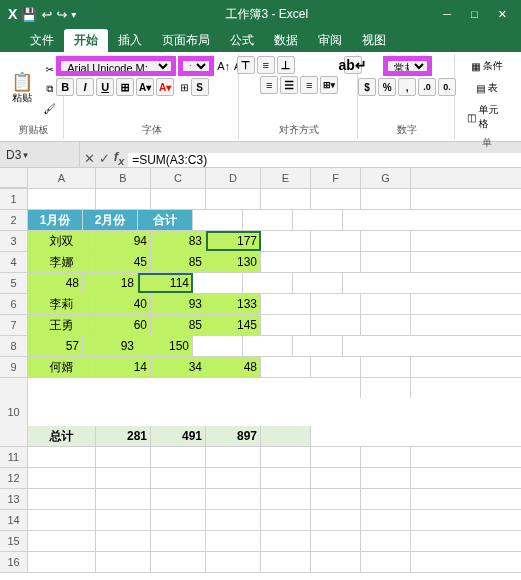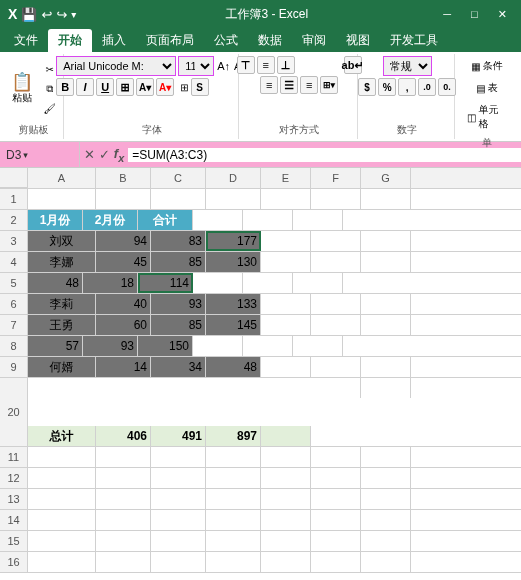--- a/index.html
+++ b/index.html
@@ -19,21 +19,21 @@
     #titlebar .title-center { font-size: 12px; color: white; margin-left: 20px; }
     #titlebar .title-right { display: flex; gap: 8px; font-size: 11px; }
     .title-btn { color: white; cursor: pointer; padding: 2px 6px; }
 
     
     #ribbon-tabs {
       background: #217346;
       height: 24px;
       display: flex;
       align-items: flex-end;
-      padding: 0 4px;
+      padding: 0 20px;
     }
     .ribbon-tab {
       padding: 3px 10px;
       font-size: 12px;
       color: white;
       cursor: pointer;
       border-radius: 3px 3px 0 0;
     }
     .ribbon-tab.active {
       background: #fff;
@@ -80,21 +80,21 @@
       padding: 2px 3px;
       font-size: 10px;
       border: 1px solid transparent;
       border-radius: 2px;
     }
     .ribbon-icon { font-size: 18px; line-height: 1; }
     .font-row { display: flex; align-items: center; gap: 2px; }
     .font-select {
       font-size: 11px;
       height: 20px;
-      border: 1px solid #d946ef;
+      border: 5px solid #d946ef;
       padding: 0 2px;
       cursor: pointer;
     }
     .font-size-select { width: 36px; }
     .font-name-select { width: 120px; }
     .format-btn {
       width: 18px; height: 18px;
       font-size: 11px;
       font-weight: bold;
       border: 1px solid #bbb;
@@ -102,22 +102,22 @@
       cursor: pointer;
       display: flex; align-items: center; justify-content: center;
       border-radius: 2px;
     }
 
     
     #formulabar {
       height: 26px;
       border-bottom: 1px solid #ccc;
       display: flex;
-      align-items: center;
-      background: #f9a8d4;
+      align-items: flex-end;
+      background: #e5e5e5;
     }
     .name-box {
       width: 80px;
       border-right: 1px solid #ccc;
       padding: 0 6px;
       font-size: 12px;
       color: #333;
       display: flex;
       align-items: center;
       height: 100%;
@@ -197,21 +197,21 @@
       font-weight: bold;
       justify-content: center;
     }
     .total-row-cell {
       background: #E2EFDA;
       font-weight: bold;
       margin-top: 48px;
     }
     
     .data-cell {
-      background: #737373;
+      background: #bef264;
     }
 
     .col-a { width: 68px; min-width: 68px; }
     .col-b { width: 55px; min-width: 55px; }
     .col-c { width: 55px; min-width: 55px; }
     .col-d { width: 55px; min-width: 55px; }
     .col-e { width: 50px; min-width: 50px; }
     .col-f { width: 50px; min-width: 50px; }
     .col-g { width: 50px; min-width: 50px; }
 
@@ -245,21 +245,20 @@
 
 <div id="ribbon-tabs">
   <div class="ribbon-tab">文件</div>
   <div class="ribbon-tab active">开始</div>
   <div class="ribbon-tab">插入</div>
   <div class="ribbon-tab">页面布局</div>
   <div class="ribbon-tab">公式</div>
   <div class="ribbon-tab">数据</div>
   <div class="ribbon-tab">审阅</div>
   <div class="ribbon-tab">视图</div>
-  <div class="ribbon-tab">开发工具</div>
 </div>
 
 <div id="ribbon">
 
   <div class="ribbon-group">
     <div class="ribbon-group-content">
       <div class="ribbon-btn">
         <span class="ribbon-icon">📋</span>
         <span style="font-size:10px;text-align:center;">粘贴</span>
       </div>
@@ -309,21 +308,21 @@
     </div>
     <div class="ribbon-group-label">字体</div>
   </div>
 
   <div class="ribbon-group" style="min-width:90px;">
     <div class="ribbon-group-content" style="flex-direction:column;gap:2px;">
       <div class="font-row">
         <button class="format-btn">⊤</button>
         <button class="format-btn">≡</button>
         <button class="format-btn">⊥</button>
-        <button class="format-btn" style="font-size:11px;margin-left:47px;">ab↵</button>
+        <button class="format-btn" style="font-size:14px;margin-left:47px;">ab↵</button>
       </div>
       <div class="font-row">
         <button class="format-btn">≡</button>
         <button class="format-btn">☰</button>
         <button class="format-btn">≡</button>
         <button class="format-btn" style="font-size:9px;">⊞▾</button>
       </div>
     </div>
     <div class="ribbon-group-label">对齐方式</div>
   </div>
@@ -475,23 +474,23 @@
       <div class="cell col-b data-cell cell-right">14</div>
       <div class="cell col-c data-cell cell-right">34</div>
       <div class="cell col-d data-cell cell-right">48</div>
       <div class="cell col-e"></div>
       <div class="cell col-f"></div>
       <div class="cell col-g"></div>
     </div>
     </div>
 
   <div class="sheet-row">
-    <div class="row-header">20</div>
+    <div class="row-header">10</div>
     <div class="cell col-a total-row-cell cell-center">总计</div>
-    <div class="cell col-b total-row-cell cell-right">406</div>
+    <div class="cell col-b total-row-cell cell-right">281</div>
     <div class="cell col-c total-row-cell cell-right">491</div>
     <div class="cell col-d total-row-cell cell-right">897</div>
     <div class="cell col-e total-row-cell"></div>
     <div class="cell col-f"></div>
     <div class="cell col-g"></div>
   </div>
 
   <div id="empty-rows">
       <div class="sheet-row">
       <div class="row-header">11</div>

